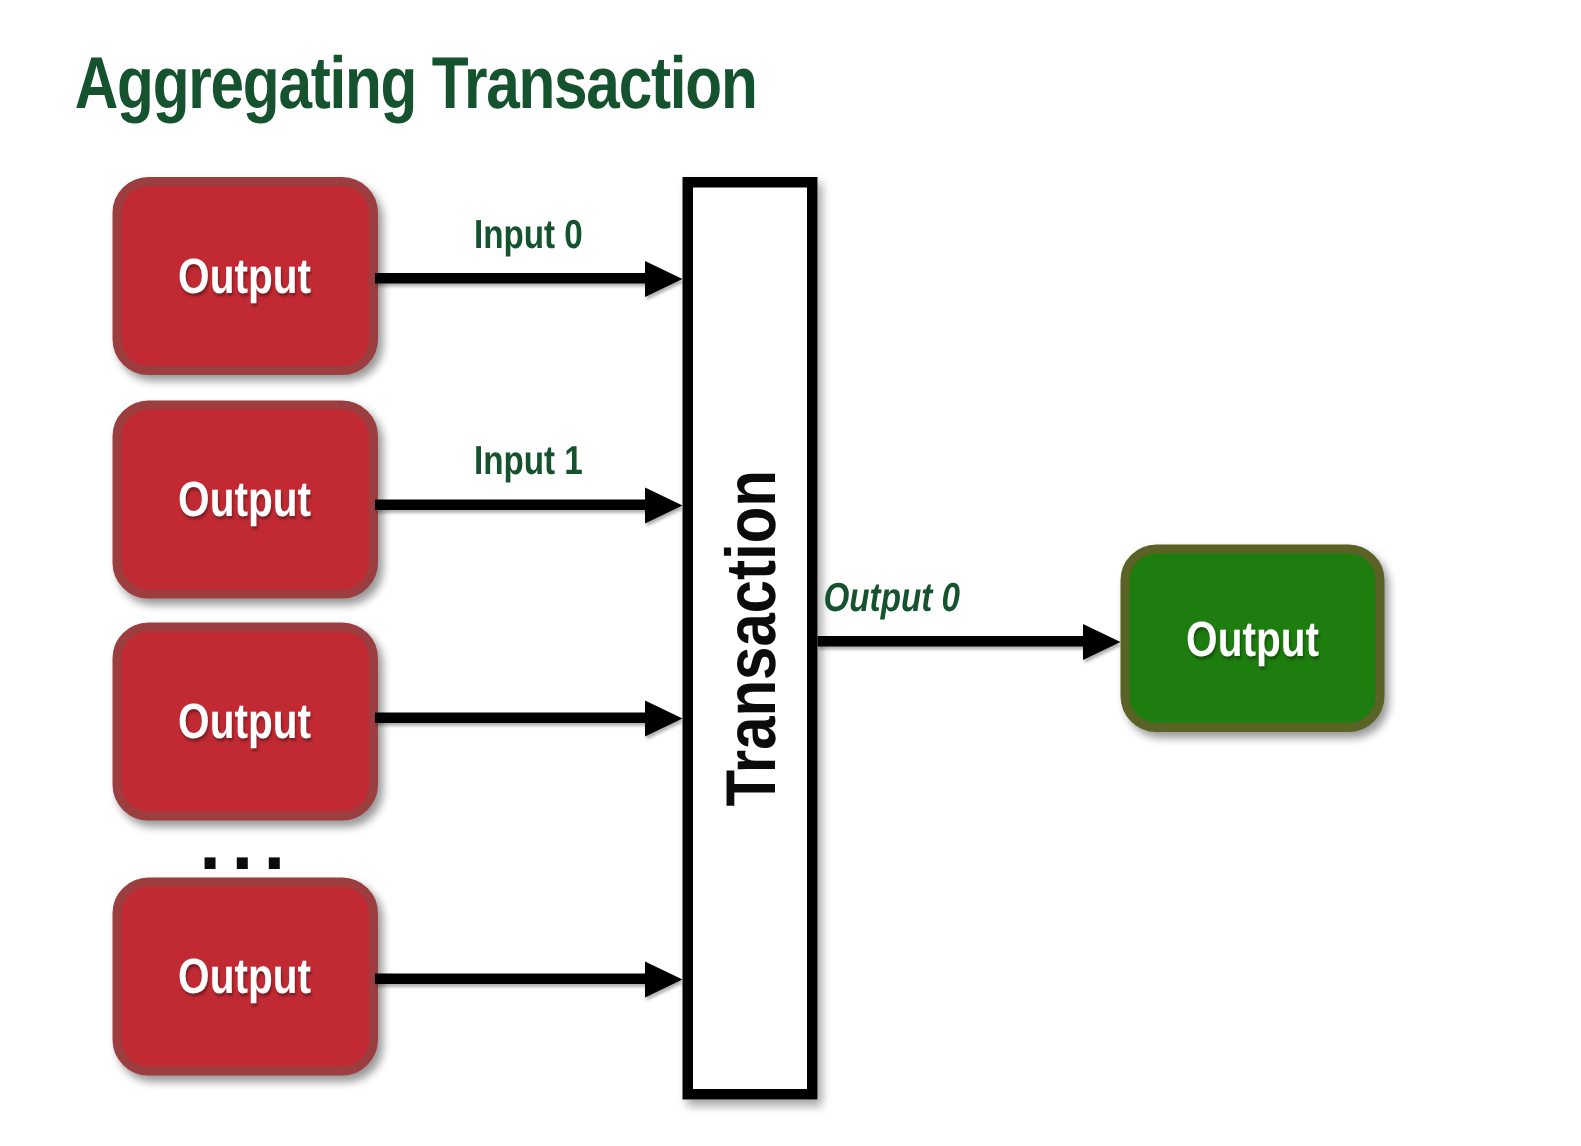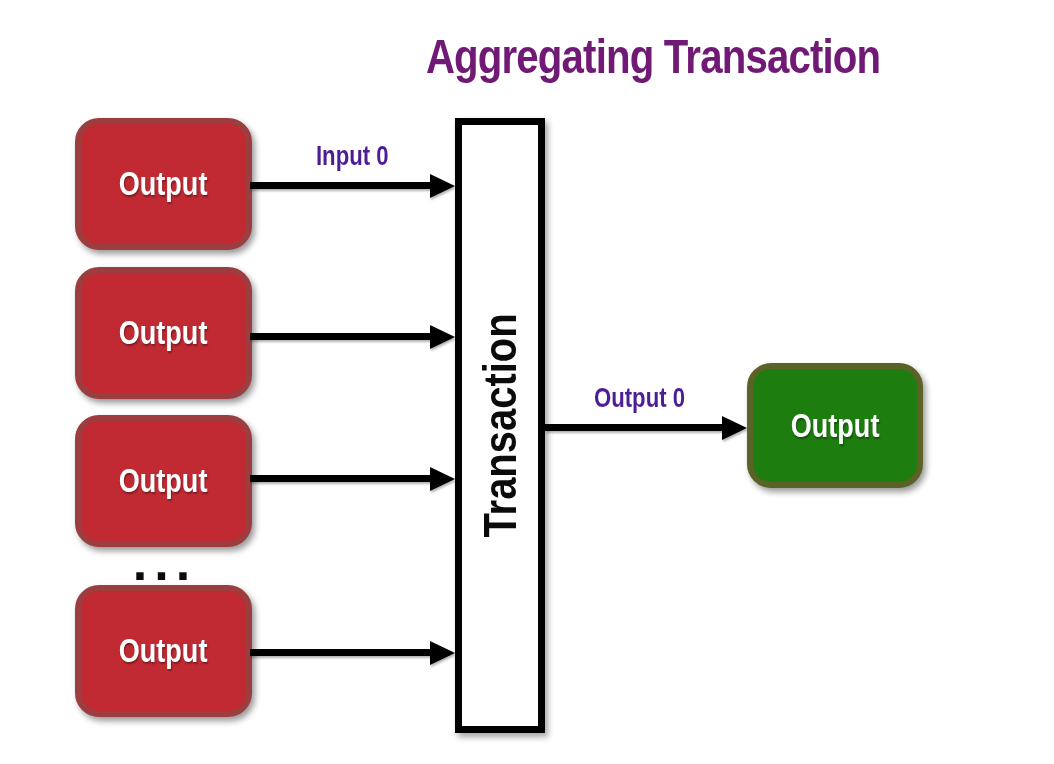--- a/index.html
+++ b/index.html
@@ -4,22 +4,22 @@
 <style>
   html,body { margin:0; padding:0; background:#ffffff; }
   #canvas {
     position:relative; width:1054px; height:764px; background:#ffffff;
     font-family:"Liberation Sans", sans-serif; overflow:hidden;
   }
   .condensed { display:inline-block; transform:scaleX(0.82); transform-origin:center; white-space:nowrap; }
 
   
   #title {
-    position:absolute; left:0; top:28px; width:930px; text-align:right;
-    font-size:49px; font-weight:bold; color:#701a75; letter-spacing:-1px;
+    position:absolute; left:0; top:28px; width:930px; text-align:left;
+    font-size:49px; font-weight:bold; color:#14532d; letter-spacing:-1px;
   }
 
   
   .obox {
     position:absolute; left:75px; width:177px; height:132px;
     background:var(--red-fill,#C12A33);
     border:6px solid var(--red-border,#9C3E40);
     border-radius:24px; box-sizing:border-box;
     display:flex; align-items:center; justify-content:center;
     box-shadow:3px 4px 6px rgba(0,0,0,0.40);
@@ -66,28 +66,28 @@
   #arrow-1 { top:324px; }
   #arrow-2 { top:466px; }
   #arrow-3 { top:640px; }
   #out-arrow { left:545px; top:415px; width:202px; height:25px; }
   #out-arrow .shaft { width:178px; }
   #out-arrow .head { left:177px; }
 
   
   .alabel {
     position:absolute; text-align:center;
-    font-size:27px; font-weight:600; color:#4c1d95;
+    font-size:27px; font-weight:600; color:#14532d;
   }
   .in-label { left:250px; width:205px; }
   #in-label-0 { top:141px; }
   #in-label-1 { top:292px; }
   #in-label-2 { top:434px; }
   #in-label-3 { top:608px; }
-  #out-label { left:558px; top:383px; width:163px; }
+  #out-label { left:513px; top:383px; width:163px;font-style:italic; }
 
   
   #green-box {
     position:absolute; left:747px; top:363px; width:176px; height:125px;
     background:var(--green-fill,#1D7D0E);
     border:6px solid var(--green-border,#5A6226);
     border-radius:24px; box-sizing:border-box;
     display:flex; align-items:center; justify-content:center;
     box-shadow:3px 4px 6px rgba(0,0,0,0.40);
   }
@@ -115,20 +115,23 @@
     <span class="lbl condensed">Output</span>
   </div>
   <div id="ellipsis">...</div>
   <div id="obox-3" class="obox">
     <span class="lbl condensed">Output</span>
   </div>
 
   <div id="in-label-0" class="alabel in-label">
     <span class="condensed">Input 0</span>
   </div>
+  <div id="in-label-1" class="alabel in-label">
+    <span class="condensed">Input 1</span>
+  </div>
 
   <div id="arrow-0" class="arrow in-arrow">
     <div class="shaft"></div>
     <div class="head"></div>
   </div>
   <div id="arrow-1" class="arrow in-arrow">
     <div class="shaft"></div>
     <div class="head"></div>
   </div>
   <div id="arrow-2" class="arrow in-arrow">

